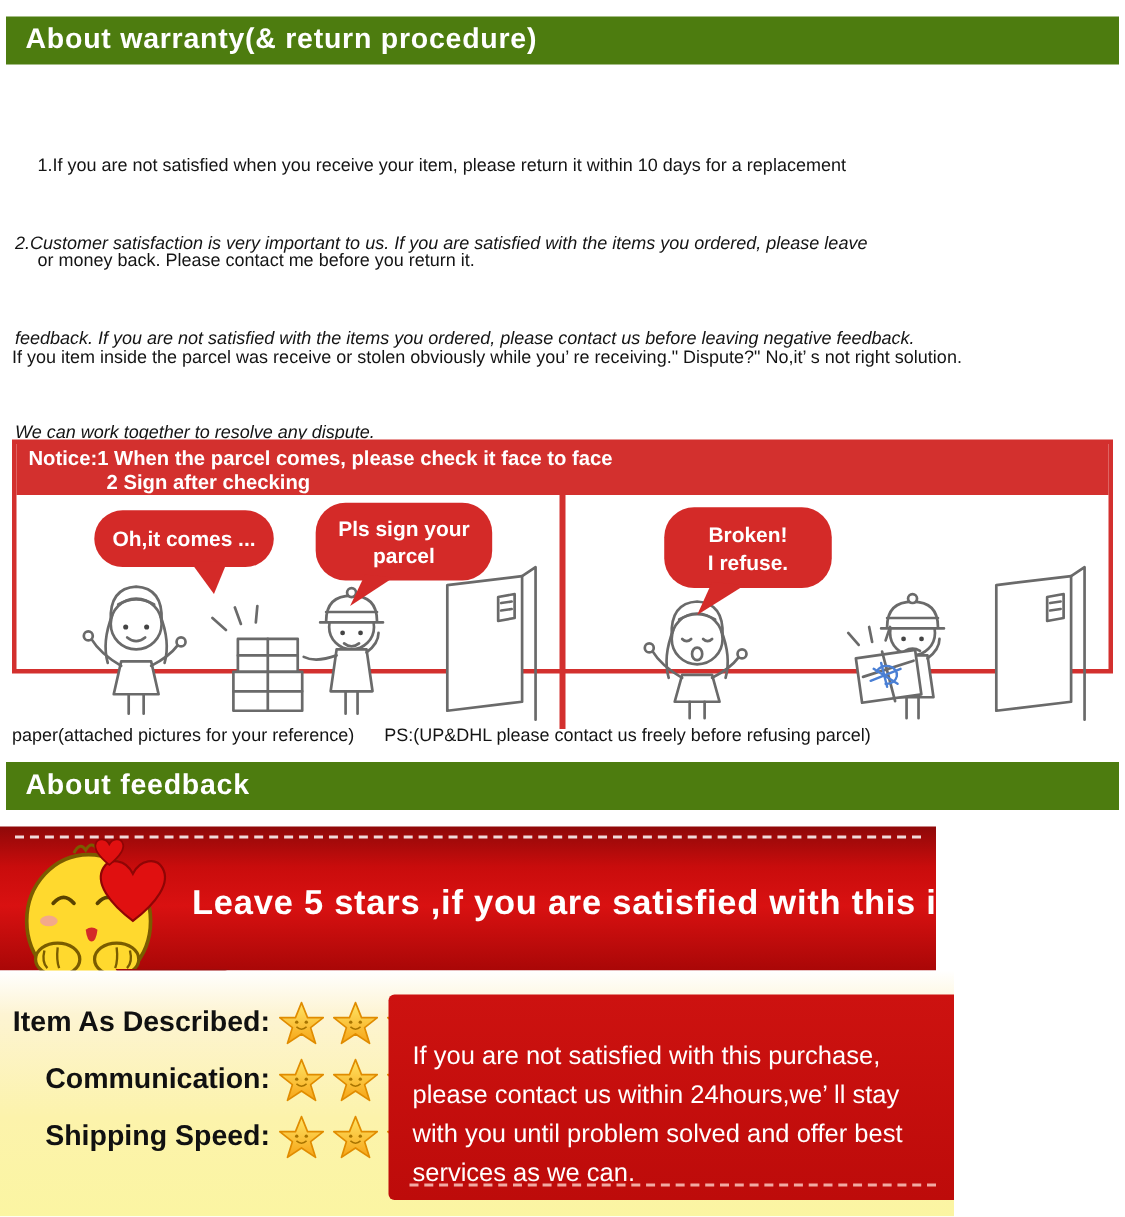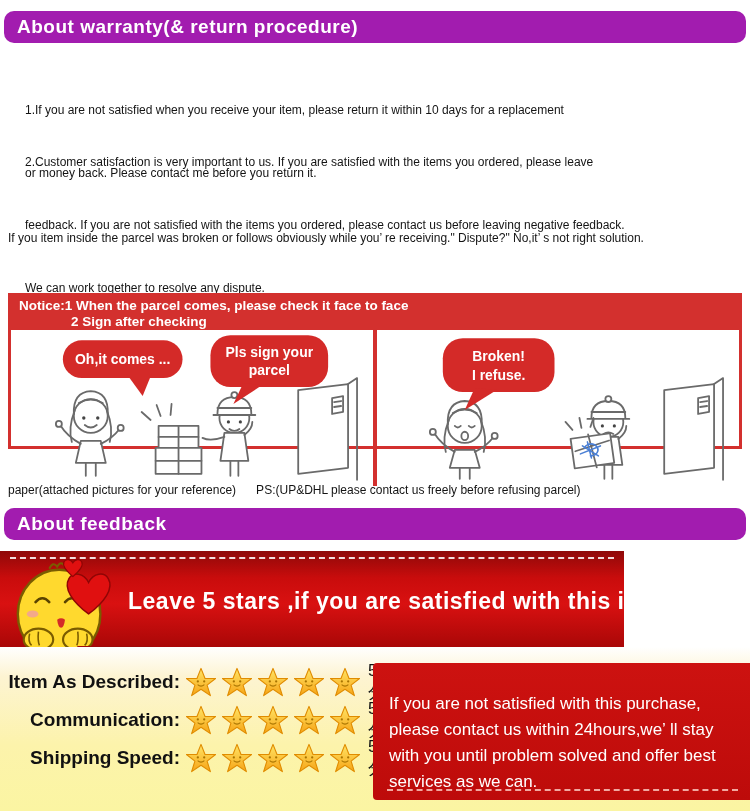--- a/index.html
+++ b/index.html
@@ -1,29 +1,29 @@
 <!DOCTYPE html>
 <html><head>
 <meta charset="utf-8">
 <style>
   html,body { margin:0; padding:0; background:#fff; }
   .page {
     position:relative; width:750px; height:811px; overflow:hidden;
     background:#fff; font-family:"Liberation Sans", sans-serif; color:#1a1a1a;
   }
   
-  .bar { position:absolute; left:4px; right:4px; height:32px; background:#a21caf;
+  .bar { position:absolute; left:4px; right:4px; height:32px; background:#4d7c0f;
          color:#fff; font-weight:bold; font-size:19px; line-height:32px;
-         padding-left:13px; letter-spacing:0.5px; box-sizing:border-box;border-radius:10px; }
+         padding-left:13px; letter-spacing:0.5px; box-sizing:border-box; }
   .bar1 { top:11px; }
   .bar2 { top:508px; }
 
   .txt { position:absolute; font-size:12px; line-height:21px; white-space:pre; color:#141414; }
   .warranty-p1 { top:58px;  left:25px; }
-  .warranty-p2 { top:110px; left:25px; }
+  .warranty-p2 { top:110px; left:10px;font-style:italic; }
   .dispute     { top:186px; left:8px;  line-height:21px; }
 
   
   .notice { position:absolute; top:293px; left:8px; right:8px; height:156px;
             border:3px solid #d3302e; box-sizing:border-box; background:#fff; }
   .notice-head { background:#d3302e; color:#fff; font-weight:bold; font-size:13.5px;
                  line-height:16px; padding:2px 8px 3px 8px; height:34px; box-sizing:border-box; }
   .notice-head .l2 { padding-left:52px; }
   .panels { display:flex; height:156px;text-align:center; }
   .panel { flex:1 1 50%; height:156px; }
@@ -38,21 +38,21 @@
   .banner { position:absolute; top:551px; left:0; width:624px; height:96px;
             background:linear-gradient(180deg,#8f0909 0%, #c90c0c 28%, #d91111 55%, #a90707 100%); }
   .banner-dash { position:absolute; top:6px; left:10px; right:10px;
                  border-top:2px dashed rgba(255,255,255,.85); }
   .banner-text { position:absolute; left:128px; top:0; height:96px; line-height:100px;
                  color:#fff; font-weight:bold; font-size:23px; letter-spacing:0.5px; white-space:nowrap; }
   .chick { position:absolute; left:6px; top:2px; width:118px; height:116px; }
   .banner-tail { position:absolute; left:77px; top:95px; width:78px; height:28px; }
 
   
-  .cream { position:absolute; top:647px; left:0; width:750px; height:164px;
+  .cream { position:absolute; top:647px; left:0; width:636px; height:164px;
            background:linear-gradient(180deg,#ffffff 0%, #fdf4d2 18%, #fcf3ab 60%, #fbf5a2 100%); }
   .rating-rows { position:absolute; top:16px; left:0; width:372px; }
   .rating-row { display:flex; align-items:center; height:38px; }
   .rating-label { flex:0 0 180px; text-align:right; font-weight:bold; font-size:19px;
                   color:#111; padding-right:6px; white-space:nowrap; }
   .stars { display:flex; align-items:center; }
   .stars svg { width:30px; height:30px; margin-right:6px; }
   .score { font-size:17px; color:#111; margin-left:2px; }
 
   .promise { position:absolute; top:16px; right:0; width:377px; height:137px;
@@ -82,21 +82,21 @@
     <div>1.If you are not satisfied when you receive your item, please return it within 10 days for a replacement</div>
     <div>or money back. Please contact me before you return it.</div>
   </div>
   <div class="txt warranty-p2">
     <div>2.Customer satisfaction is very important to us. If you are satisfied with the items you ordered, please leave</div>
     <div>feedback. If you are not satisfied with the items you ordered, please contact us before leaving negative feedback.</div>
     <div>We can work together to resolve any dispute.</div>
   </div>
 
   <div class="txt dispute">
-    <div>If you item inside the parcel was broken or follows obviously while you’ re receiving." Dispute?" No,it’ s not right solution.</div>
+    <div>If you item inside the parcel was receive or stolen obviously while you’ re receiving." Dispute?" No,it’ s not right solution.</div>
     <div>Right ideas are as follows:</div>
     <div>1 Open parcel in post office or in the post man’ s pressnce</div>
     <div>2 if It’ s damaged or not what you ordered,ask the post office to provide official document,especially the claim requset</div>
     <div>paper(attached pictures for your reference)      PS:(UP&amp;DHL please contact us freely before refusing parcel)</div>
   </div>
 
   <div class="notice">
     <div class="notice-head">
       <div class="l1">Notice:1 When the parcel comes, please check it face to face</div>
       <div class="l2">2 Sign after checking</div>

